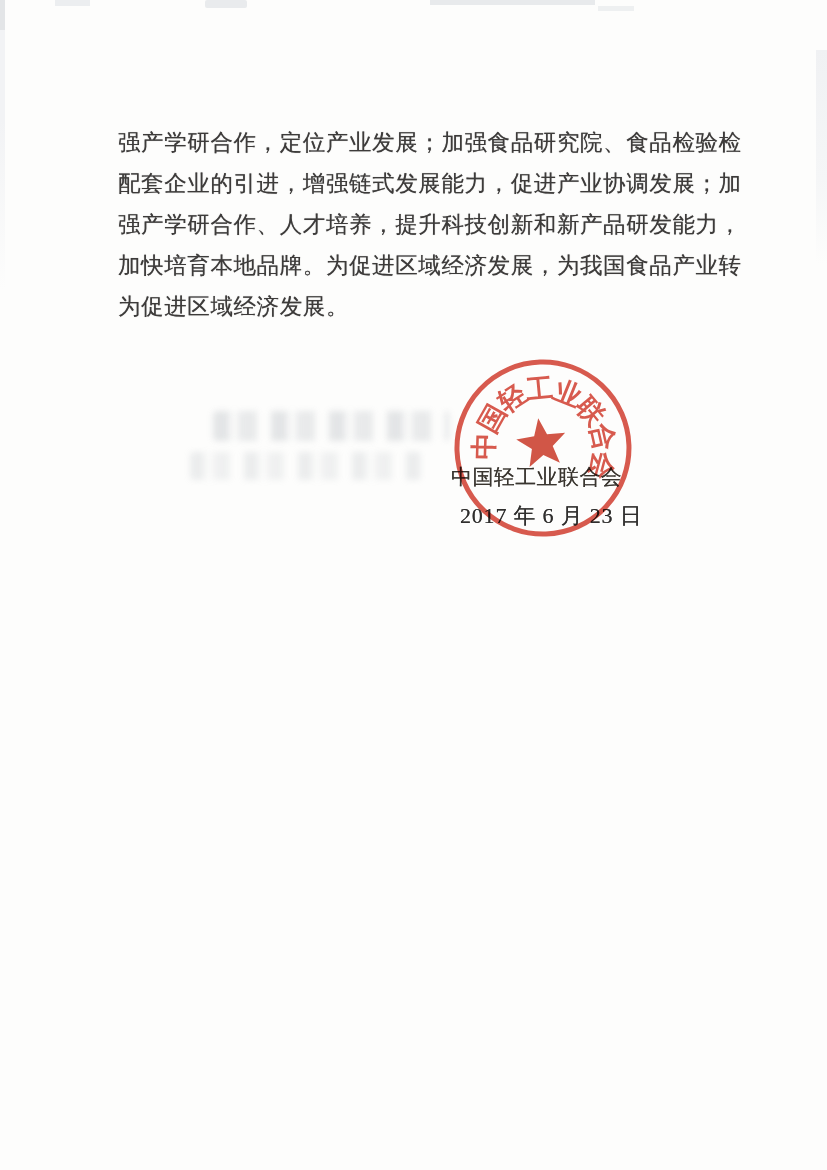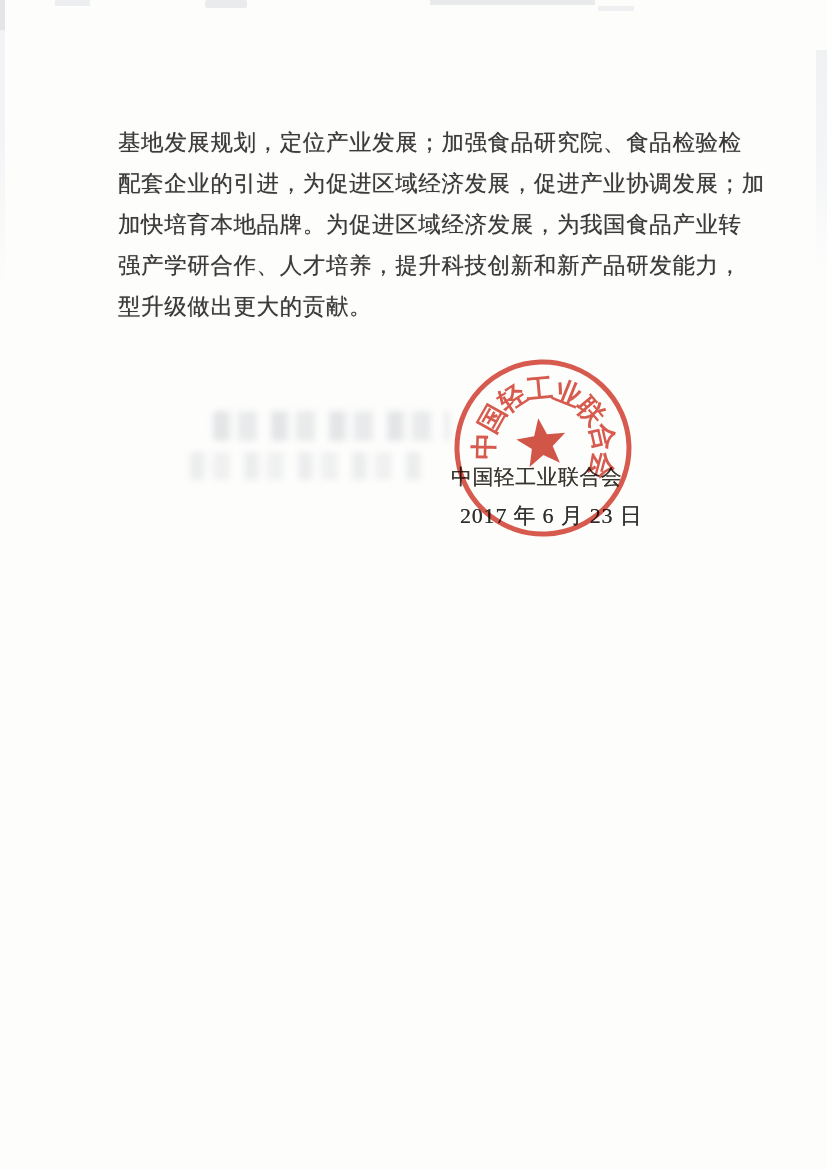--- a/index.html
+++ b/index.html
@@ -78,25 +78,25 @@
 <div class="page">
 
   <div class="artifact a-top1"></div>
   <div class="artifact a-top2"></div>
   <div class="artifact a-top3"></div>
   <div class="artifact a-top4"></div>
   <div class="artifact a-left"></div>
   <div class="artifact a-right"></div>
 
   <div class="body-text">
-    <div class="line">基地发展规划，定位产业发展；加强食品研究院、食品检验检</div>
-    <div class="line">配套企业的引进，为促进区域经济发展，促进产业协调发展；加</div>
+    <div class="line">强产学研合作，定位产业发展；加强食品研究院、食品检验检</div>
+    <div class="line">配套企业的引进，增强链式发展能力，促进产业协调发展；加</div>
+    <div class="line">强产学研合作、人才培养，提升科技创新和新产品研发能力，</div>
     <div class="line">加快培育本地品牌。为促进区域经济发展，为我国食品产业转</div>
-    <div class="line">强产学研合作、人才培养，提升科技创新和新产品研发能力，</div>
-    <div class="line">型升级做出更大的贡献。</div>
+    <div class="line">为促进区域经济发展。</div>
   </div>
 
   <div class="ghost ghost-1"></div>
   <div class="ghost ghost-2"></div>
 
   <div class="signature">中国轻工业联合会</div>
   <div class="sign-date">2017 年 6 月 23 日</div>
 
   <svg class="seal" viewBox="-100 -100 200 200" xmlns="http://www.w3.org/2000/svg">
     <circle cx="-1" cy="-1" r="86" fill="none" stroke-width="5" stroke="#d5493b"></circle>

